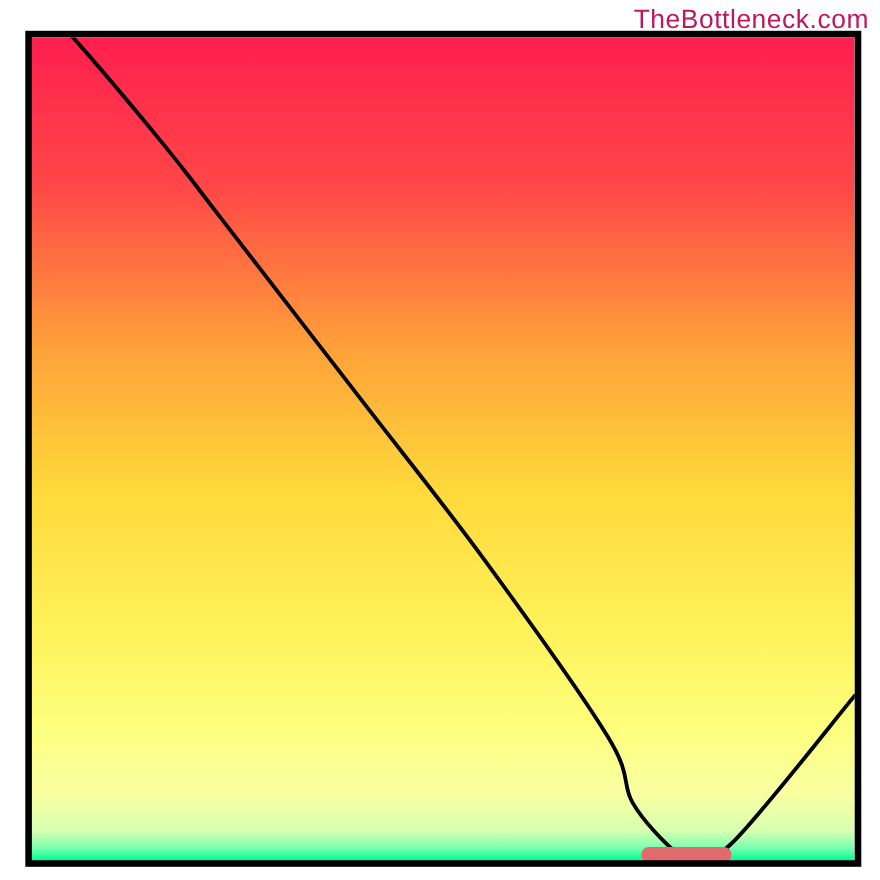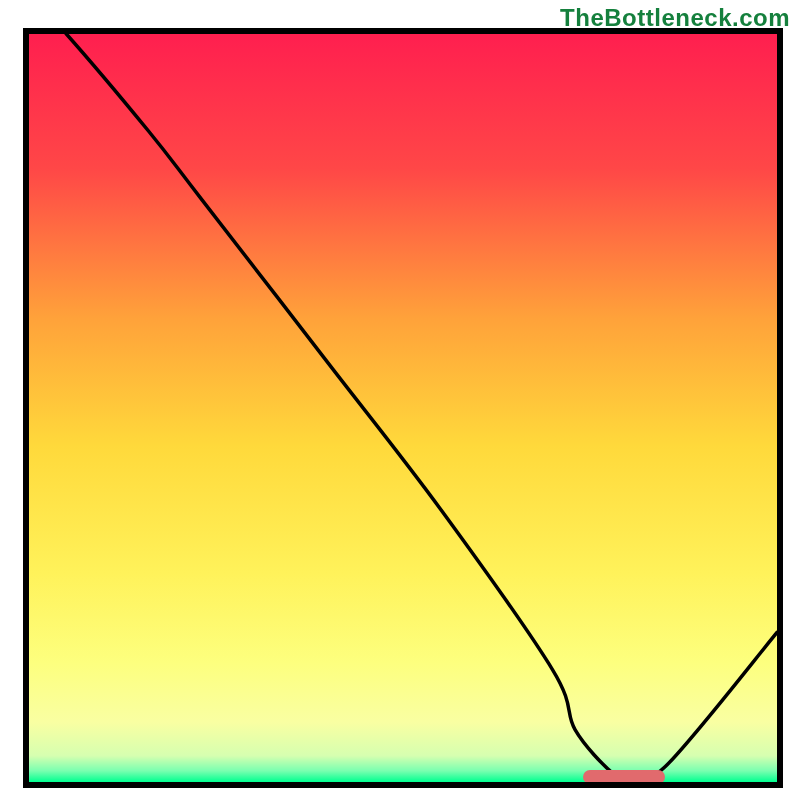--- a/index.html
+++ b/index.html
@@ -14,22 +14,22 @@
   .stage {
     position: relative;
     width: 800px;
     height: 800px;
   }
   .watermark {
     position: absolute;
     top: 4px;
     right: 10px;
     font-size: 24px;
-    font-weight: bold;
-    color: #15803d;
+    font-weight: normal;
+    color: #be185d;
     letter-spacing: 0.5px;
     user-select: none;
   }
   .plot-frame {
     position: absolute;
     left: 23px;
     top: 28px;
     width: 760px;
     height: 760px;
     background: #ffffff;

